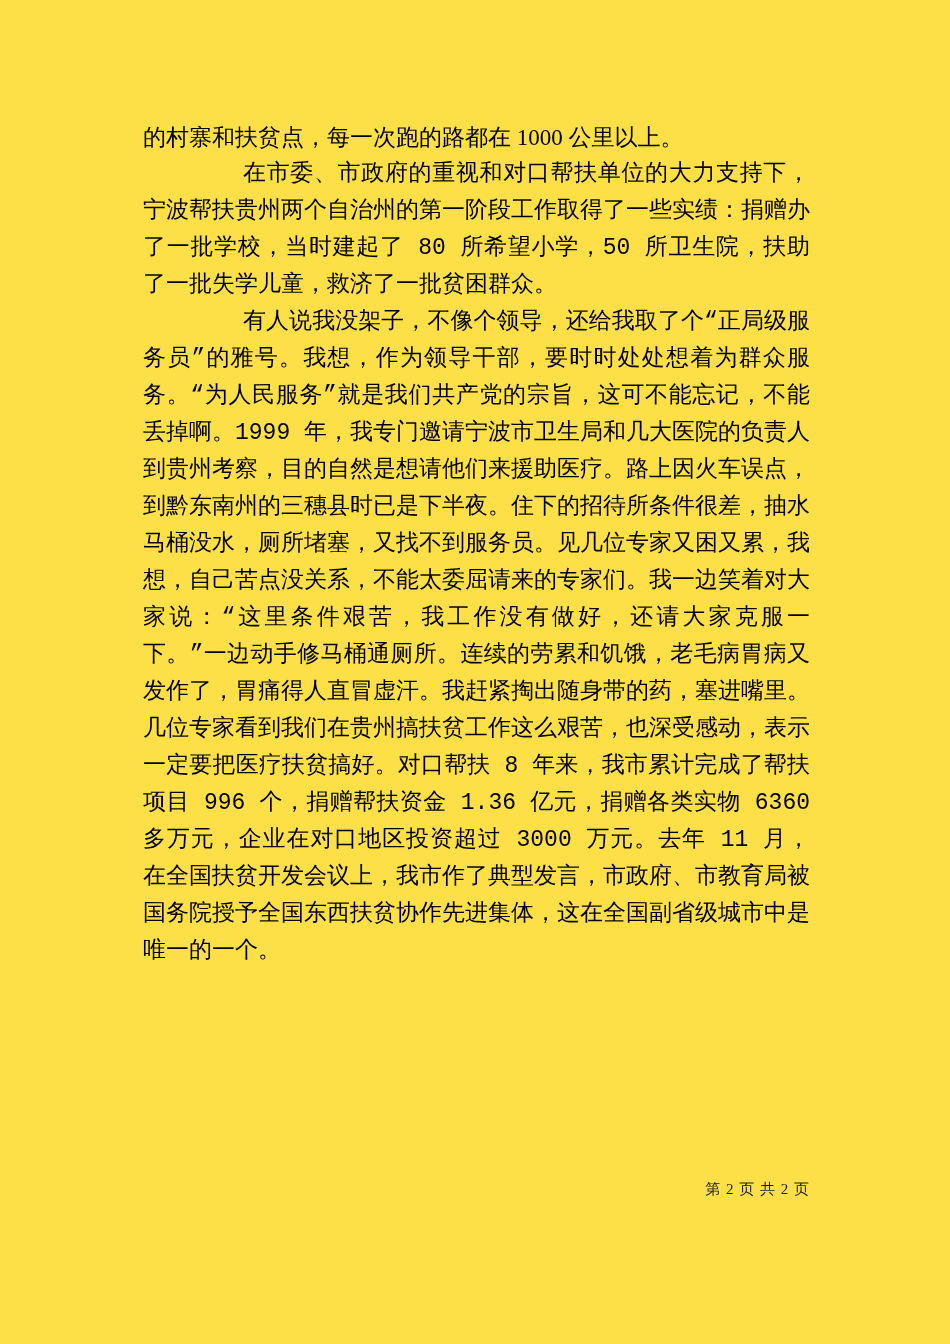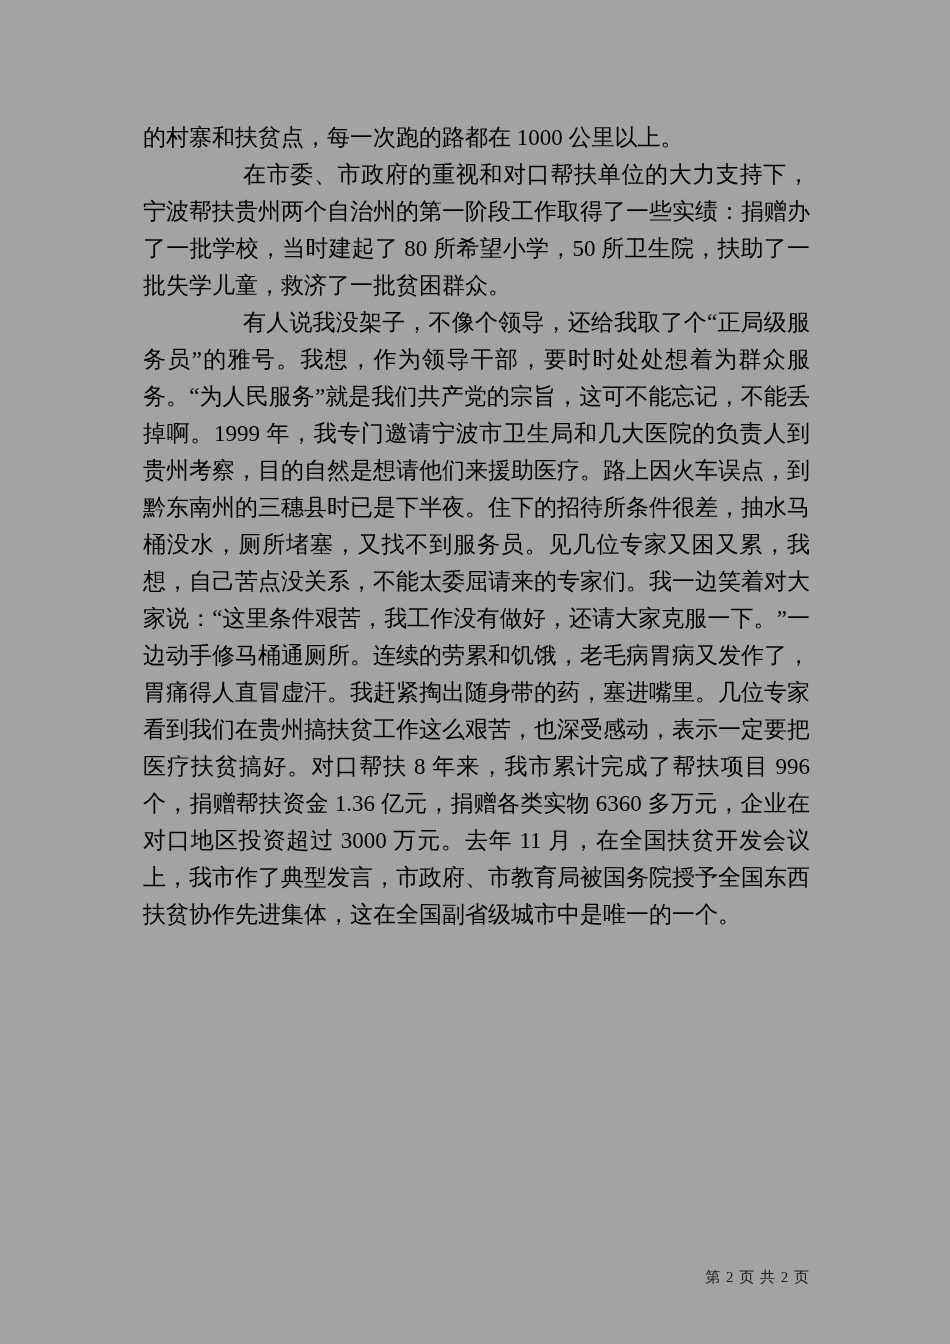--- a/index.html
+++ b/index.html
@@ -4,45 +4,46 @@
 <style>
   html, body {
     margin: 0;
     padding: 0;
     background: #ffffff;
   }
   .page {
     position: relative;
     width: 950px;
     height: 1344px;
-    background: #a3a3a3;
+    background: #fde047;
     overflow: hidden;
     font-family: "Liberation Serif", "DejaVu Serif", serif;
   }
   .content {
     position: absolute;
     left: 143px;
     top: 119px;
     width: 667px;
     font-size: 23px;
     line-height: 37px;
     color: #000000;
     text-align: justify;
     letter-spacing: 0px;
   }
   .content p {
     margin: 0;
     padding: 0;
   }
   .content p.indented {
     text-indent: 100px;
+    font-family: Liberation Mono, monospace;
   }
   .page-footer {
     position: absolute;
-    top: 1268px;
+    top: 1180px;
     left: 143px;
     width: 667px;
     text-align: right;
     font-size: 15px;
     color: #1a1a1a;
     letter-spacing: 1px;
     font-family: Liberation Serif, serif;
   }
 </style>
 </head>

